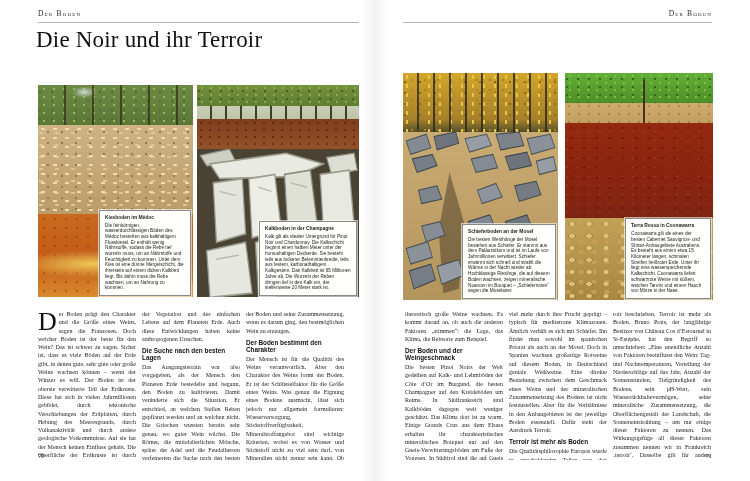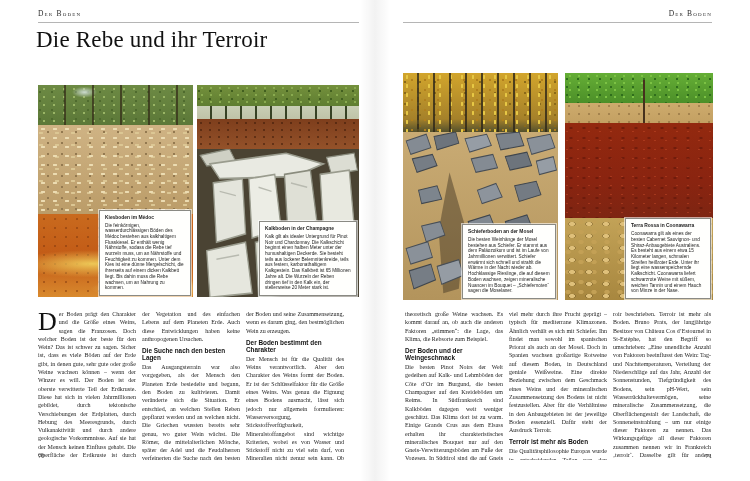--- a/index.html
+++ b/index.html
@@ -138,21 +138,21 @@
 </style>
 </head>
 <body>
 
 <div class="spread">
   <div class="gutter"></div>
 
   <div class="page page-left">
     <div class="running-head rh-left">Der Boden</div>
     <div class="head-rule rule-left"></div>
-    <h1 class="page-title">Die Rebe und ihr Terroir</h1>
+    <h1 class="page-title">Die Noir und ihr Terroir</h1>
 
     <figure class="fig fig1">
       <div class="fig-art">
         <div class="layer medoc-top"></div>
         <div class="layer medoc-gravel"></div>
         <div class="layer medoc-rust"></div>
       </div>
       <div class="caption cap1">
         <div class="cap-title">Kiesboden im Médoc</div>
         <div class="cap-text">Die feinkörnigen, wasserdurchlässigen Böden des Médoc bestehen aus kalkhaltigem Flusskiesel. Er enthält wenig Nährstoffe, sodass die Rebe tief wurzeln muss, um an Nährstoffe und Feuchtigkeit zu kommen. Unter dem Kies ist eine dünne Mergelschicht, die ihrerseits auf einem dicken Kalkbett liegt. Bis dahin muss die Rebe wachsen, um an Nahrung zu kommen.</div>

